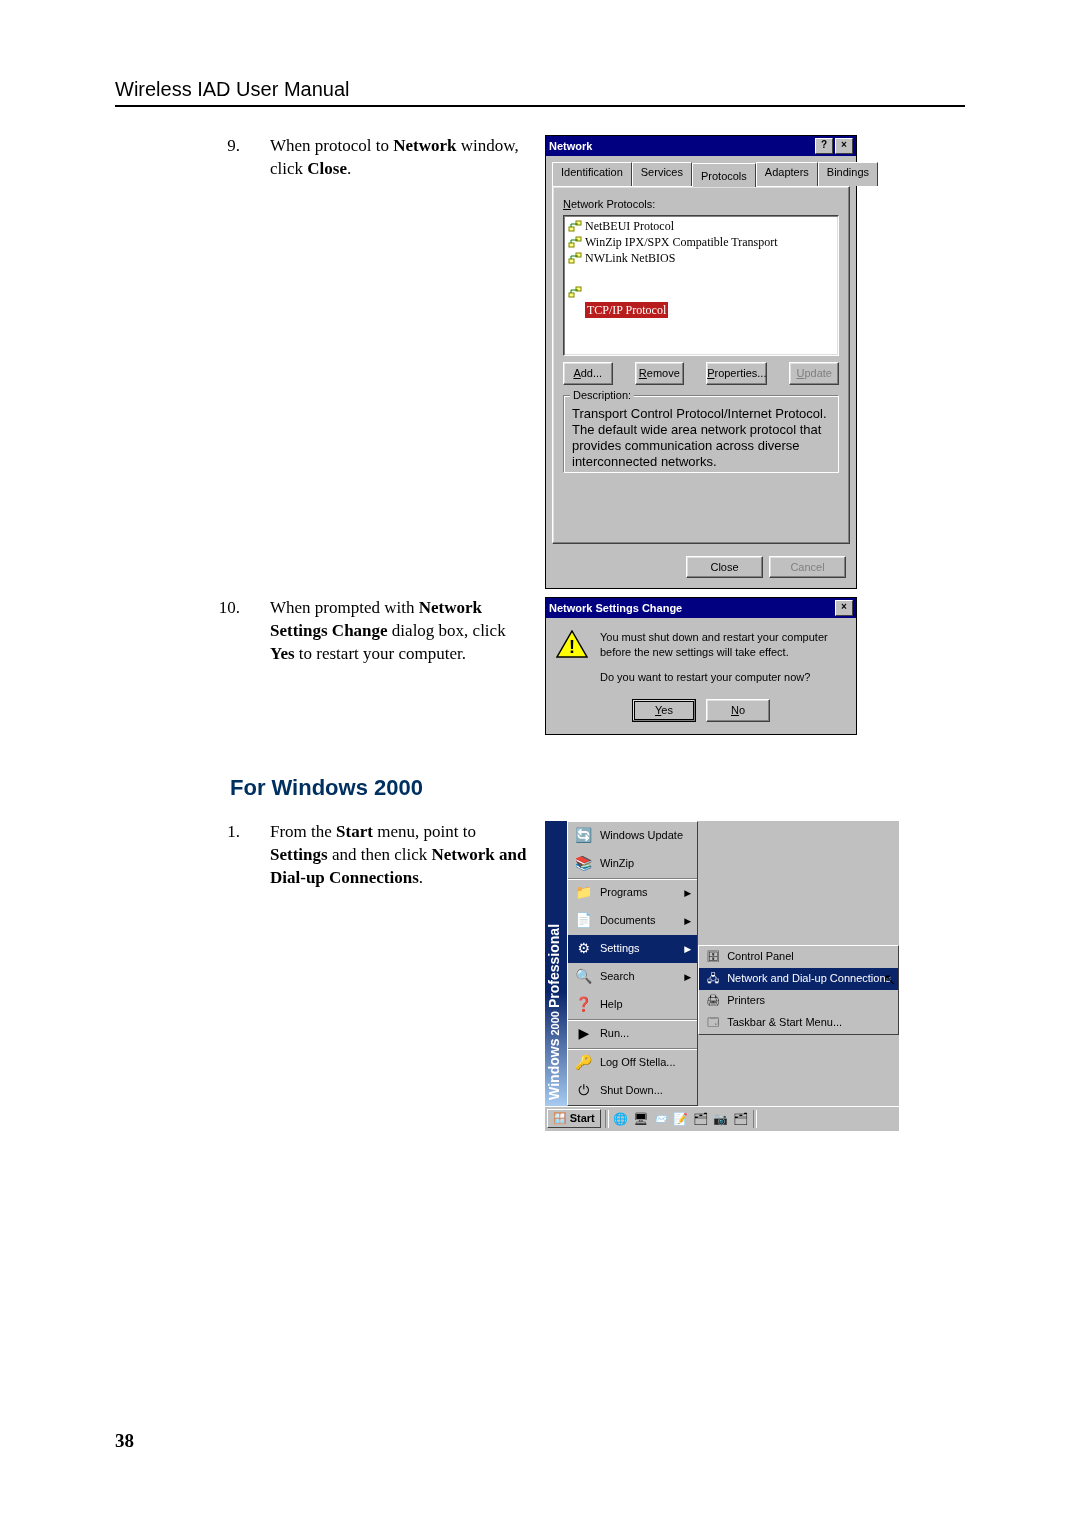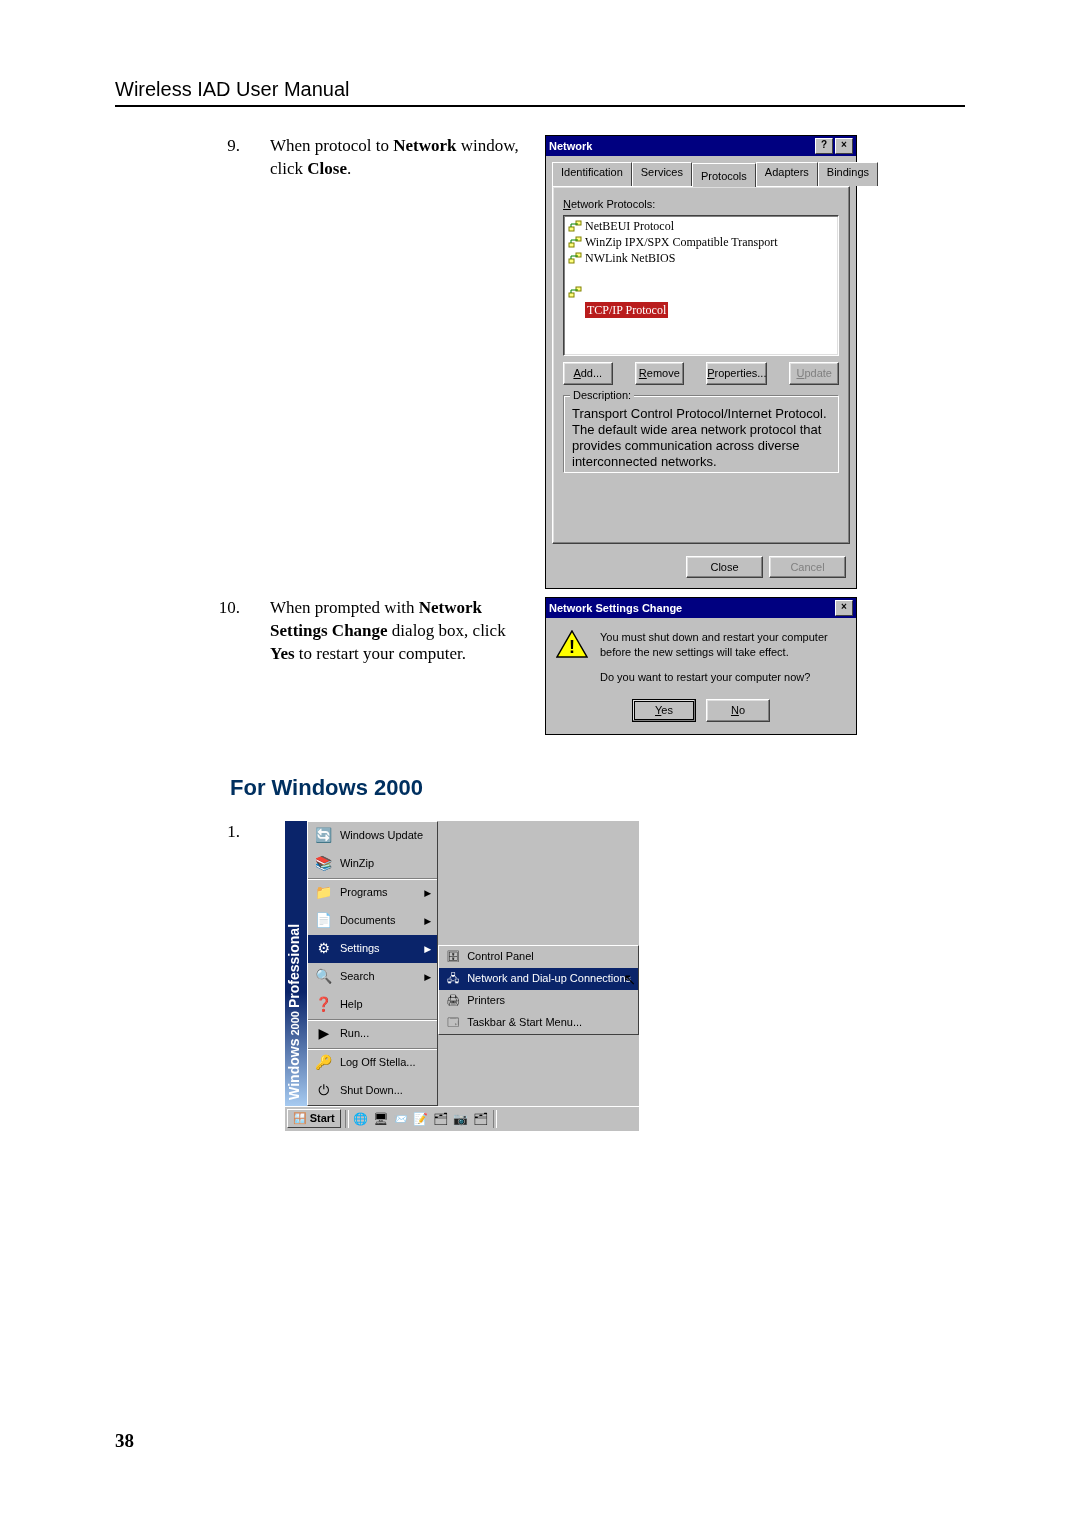--- a/index.html
+++ b/index.html
@@ -330,20 +330,23 @@
           <div class="raise-btn"><span class="und">N</span><span>o</span></div>
         </div>
       </div>
     </div>
   </div>
 
   <div class="section-title">For Windows 2000</div>
 
   <div class="step">
     <div class="num">1.</div>
+    <div class="body">
+      <span>From the </span><span class="bold">Start</span><span> menu, point to </span><span class="bold">Settings</span><span> and then click </span><span class="bold">Network and Dial-up Connections</span><span>.</span>
+    </div>
     <div class="shot" style="position:relative;">
       <div class="startmenu">
         <div class="sm-top">
           <div class="sidebar-band">
             <div class="sidebar-text"><span style="color:#fff;">Windows</span><span style="color:#fff;font-size:11px;"> 2000 </span><span style="color:#fff;">Professional</span></div>
           </div>
           <div class="sm-col" id="sm-main">
               <div class="sm-item">
                 <span class="ico">🔄</span>
                 <span>Windows Update</span>

